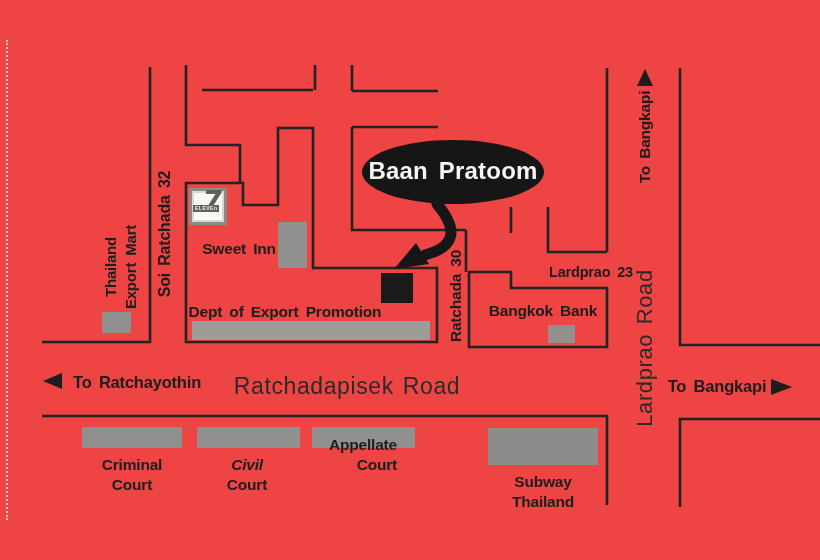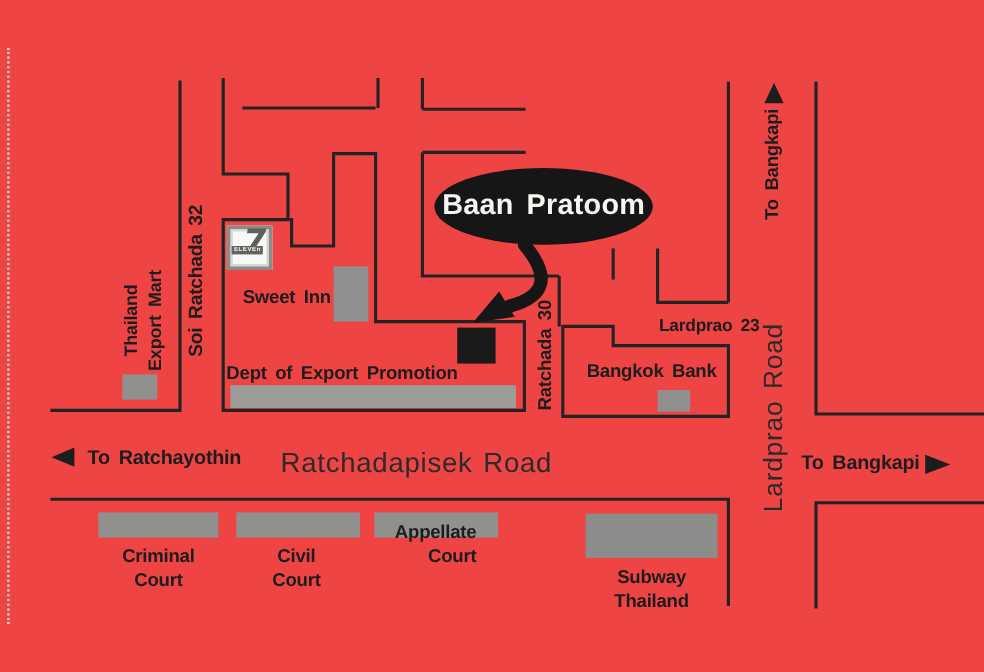--- a/index.html
+++ b/index.html
@@ -128,21 +128,21 @@
 
   <div class="lbl" style="left:717px;top:386px;font-size:16.5px;">To Bangkapi</div>
   <div class="tri right" style="left:771px;top:379px;"></div>
   <div class="tri up" style="left:637px;top:69px;"></div>
 
   <div class="lbl two-line" style="left:132px;top:474px;">
     <span style="display:block;">Criminal</span>
     <span style="display:block;">Court</span>
   </div>
   <div class="lbl two-line" style="left:247px;top:474px;">
-    <span style="display:block;">Civil</span>
+    <span style="display:block;font-style:italic;">Civil</span>
     <span style="display:block;">Court</span>
   </div>
   <div class="lbl two-line" style="left:363px;top:454px;text-align:right;">
     <span style="display:block;">Appellate</span>
     <span style="display:block;">Court</span>
   </div>
   <div class="lbl two-line" style="left:543px;top:491px;">
     <span style="display:block;">Subway</span>
     <span style="display:block;">Thailand</span>
   </div>

